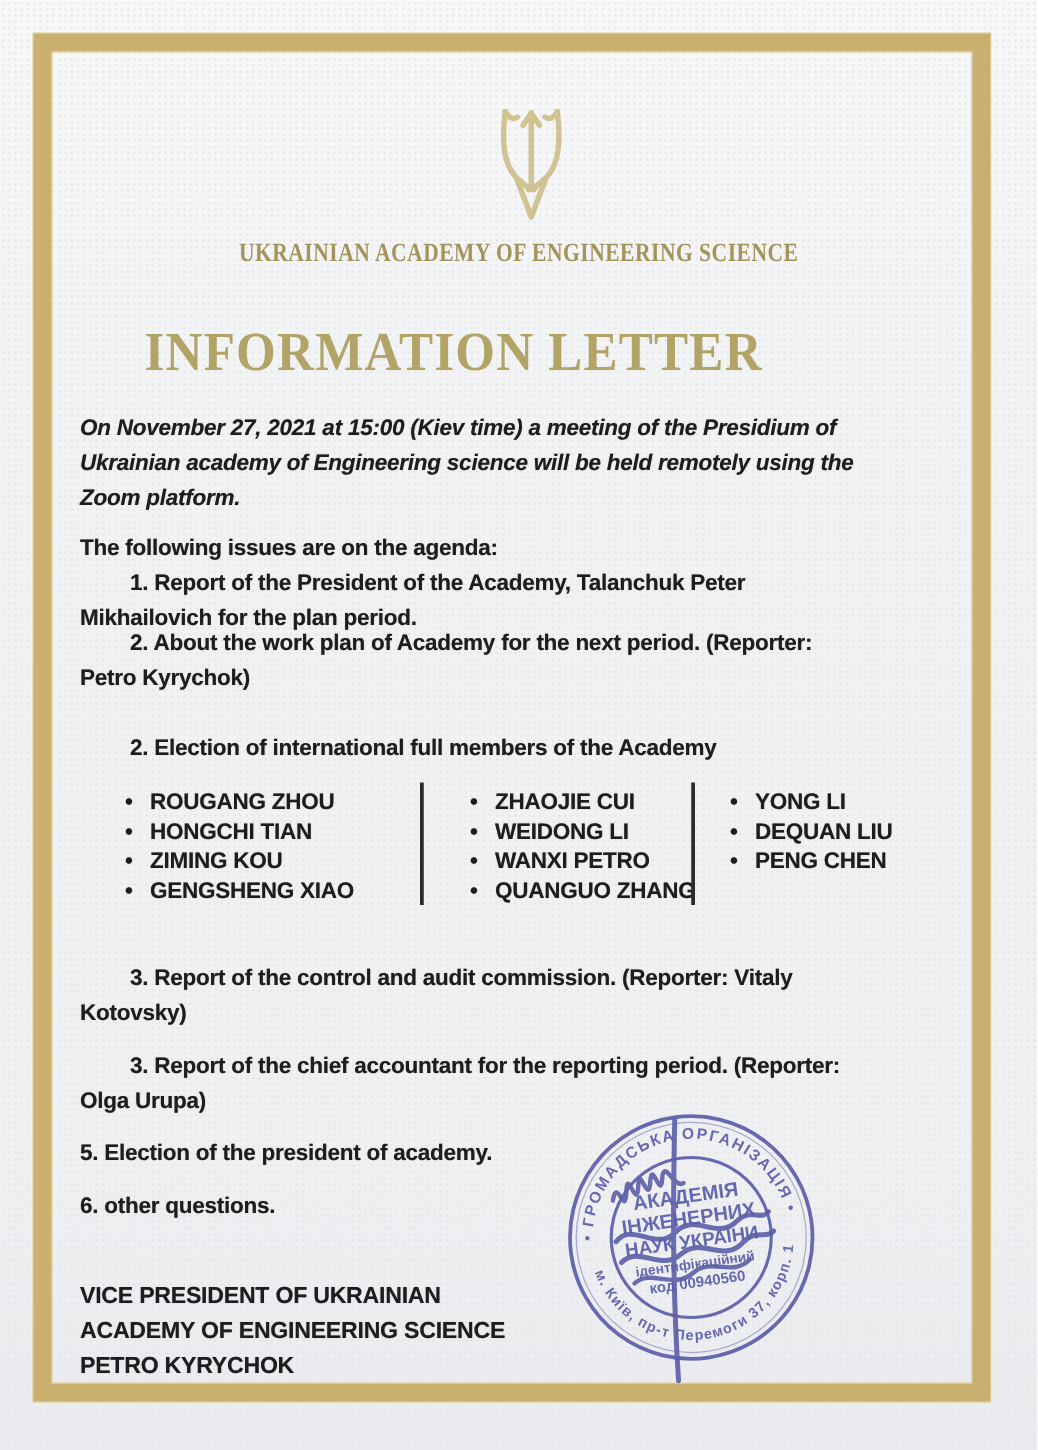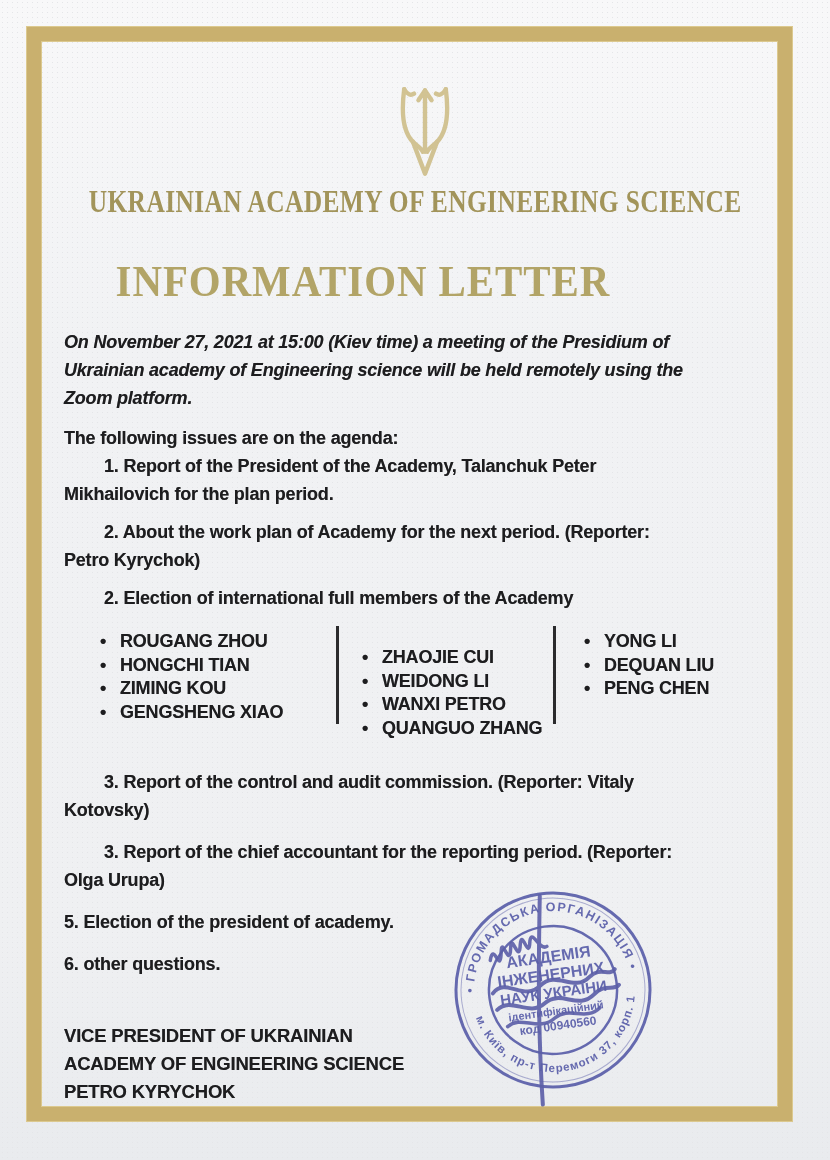--- a/index.html
+++ b/index.html
@@ -14,21 +14,21 @@
   }
   .frame{
     position:absolute;left:27px;top:27px;width:765px;height:1094px;
     box-sizing:border-box;
     border:14px solid #c9b06e;
     box-shadow: inset 0 0 0 1px #dcc98f, 0 0 0 1px #dcc98f;
   }
   .trident{position:absolute;left:392px;top:86px;width:66px;height:92px;opacity:.75;}
   .academy-title{
     position:absolute;left:0;top:184px;width:830px;text-align:center;
-    font-family:"Liberation Serif", serif;font-weight:700;font-size:31px;line-height:36px;
+    font-family:"Liberation Serif", serif;font-weight:700;font-size:21px;line-height:36px;
     color:#a2945a;white-space:nowrap;
   }
   .academy-title .squeeze{display:inline-block;transform:scaleX(.82);transform-origin:center;letter-spacing:.5px;}
   .letter-title{
     position:absolute;left:0;top:252px;width:725px;text-align:center;
     font-family:"Liberation Serif", serif;font-weight:700;font-size:44px;line-height:60px;
     color:#b2a467;white-space:nowrap;
   }
   .letter-title .squeeze{display:inline-block;transform:scaleX(.93);transform-origin:center;letter-spacing:1px;}
   .p{
@@ -40,21 +40,21 @@
   .p span{display:block;white-space:nowrap;}
   .p span.ind{padding-left:40px;}
   .members{position:absolute;left:64px;top:626px;width:710px;height:100px;}
   .members ul{
     list-style:none;margin:0;padding:0;position:absolute;top:4px;
     font-weight:700;font-size:18px;line-height:23.5px;color:#1d1d1f;
     letter-spacing:-0.2px;white-space:nowrap;
     text-shadow:0 0 .6px rgba(30,30,30,.55);
   }
   .members ul.c1{left:36px;}
-  .members ul.c2{left:298px;margin-top:16px;}
+  .members ul.c2{left:312px;}
   .members ul.c3{left:520px;}
   .members .blt{display:inline-block;width:20px;}
   .members .vdiv{position:absolute;top:0;width:2.5px;height:98px;background:#2b2b2d;}
   .members .vdiv.d1{left:272px;}
   .members .vdiv.d2{left:489px;}
   .sig-block{
     position:absolute;left:64px;top:1022px;
     font-weight:700;font-size:18.5px;line-height:28px;color:#1d1d1f;
     letter-spacing:-0.2px;text-shadow:0 0 .6px rgba(30,30,30,.55);
   }
@@ -98,21 +98,21 @@
 
   <div class="p" style="top:424px;">
     <span>The following issues are on the agenda:</span>
   </div>
 
   <div class="p" style="top:452px;">
     <span class="ind">1. Report of the President of the Academy, Talanchuk Peter</span>
     <span>Mikhailovich for the plan period.</span>
   </div>
 
-  <div class="p" style="top:518px;">
+  <div class="p" style="top:500px;">
     <span class="ind">2. About the work plan of Academy for the next period. (Reporter:</span>
     <span>Petro Kyrychok)</span>
   </div>
 
   <div class="p" style="top:584px;">
     <span class="ind">2. Election of international full members of the Academy</span>
   </div>
 
   <div class="members">
     <ul class="c1">

